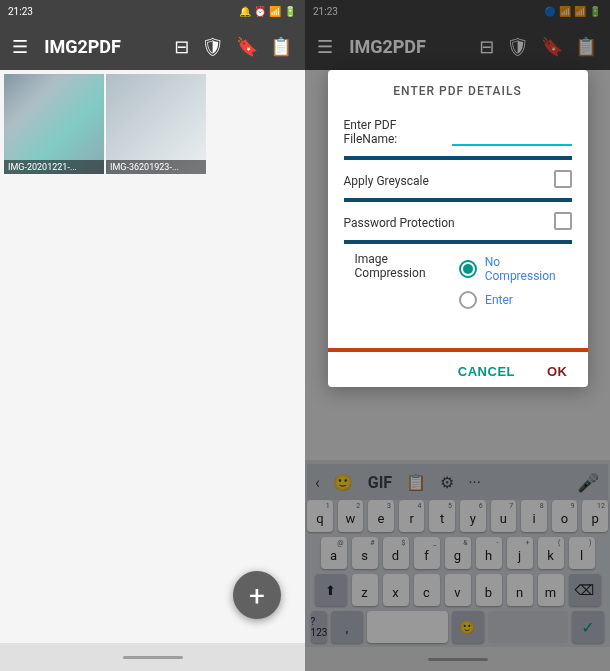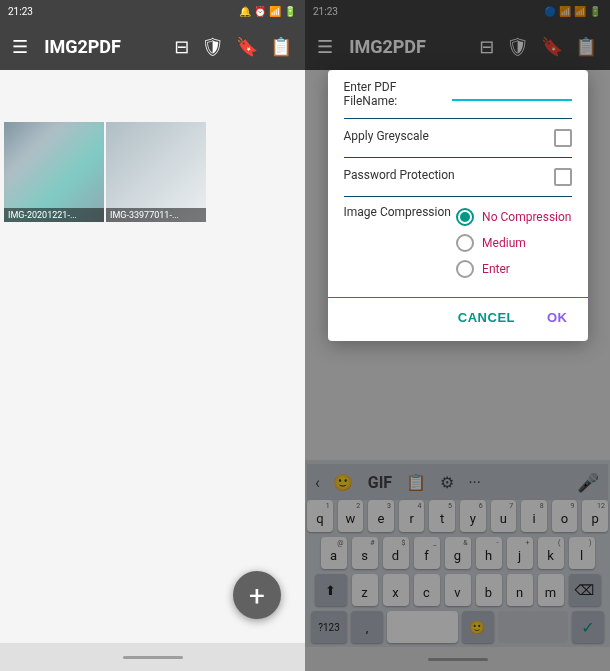--- a/index.html
+++ b/index.html
@@ -76,21 +76,20 @@
       flex: 1;
       background: #f5f5f5;
       position: relative;
     }
 
     .image-grid {
       display: flex;
       flex-wrap: wrap;
       padding: 4px;
       gap: 2px;
-      margin-top: 48px;
     }
 
     .img-thumb {
       width: 100px;
       height: 100px;
       background: #9e9e9e;
       position: relative;
       overflow: hidden;
     }
 
@@ -196,24 +195,24 @@
       padding: 14px 16px 10px;
       font-weight: 500;
     }
 
     .dialog-body {
       padding: 0 16px 8px;
     }
 
     .dialog-row {
       display: flex;
-      align-items: flex-start;
+      align-items: flex-end;
       justify-content: space-between;
       padding: 10px 0;
-      border-bottom: 1px solid #0c4a6e;
+      border-bottom: 4px solid #0c4a6e;
       gap: 31px;
     }
 
     .dialog-row:last-child {
       border-bottom: none;
     }
 
     .dialog-label {
       font-size: 12px;
       color: #333;
@@ -260,53 +259,54 @@
 
     .radio-inner {
       width: 10px;
       height: 10px;
       border-radius: 50%;
       background: #009688;
     }
 
     .radio-label {
       font-size: 12px;
-      color: #be185d;
+      color: #3b82f6;
     }
 
     .compression-right {
       display: flex;
       flex-direction: column;
       gap: 2px;
     }
 
     .dialog-actions {
       display: flex;
       justify-content: flex-end;
-      padding: 8px 16px 12px;
+      padding: 8px 16px 4px;
       gap: 24px;
-      border-top: 1px solid #c2410c;
+      border-top: 4px solid #c2410c;
+      margin-top: 20px;
     }
 
     .dialog-btn {
       font-size: 13px;
       font-weight: bold;
       letter-spacing: 0.5px;
       cursor: pointer;
       padding: 4px 4px;
       background: none;
       border: none;
     }
 
     .btn-cancel {
       color: #009688;
     }
 
     .btn-ok {
-      color: #8b5cf6;
+      color: #7f1d1d;
     }
 
     .bottom-content {
       flex: 1;
       background: #e8e8e8;
     }
 
     
     .keyboard-area {
       background: #d1d5db;
@@ -389,21 +389,21 @@
       display: flex;
       justify-content: space-between;
       align-items: center;
       padding: 0 4px 4px;
       gap: 4px;
     }
 
     .kb-num-key {
       background: #b0b5be;
       border-radius: 4px;
-      width: 36px;
+      width: 16px;
       height: 32px;
       display: flex;
       align-items: center;
       justify-content: center;
       font-size: 12px;
       color: #222;
       cursor: pointer;
       box-shadow: 0 1px 2px rgba(0,0,0,0.3);
     }
 
@@ -419,22 +419,22 @@
       height: 24px;
       background: #e0e0e0;
       display: flex;
       align-items: center;
       justify-content: center;
     }
 
     .dialog-compression-row {
       display: flex;
       align-items: flex-start;
-      justify-content: space-between;
       padding: 8px 0;
+      margin-left: 11px;
     }
   </style>
 </head>
 <body>
 
 <div class="left-panel">
 
   <div class="status-bar">
     <div class="status-bar-left">
       <span>21:23</span>
@@ -456,21 +456,21 @@
   </div>
 
   <div class="content-area">
     <div class="image-grid">
       <div class="img-thumb">
         <div class="img-thumb-blur"></div>
         <div class="img-label">IMG-20201221-...</div>
       </div>
       <div class="img-thumb">
         <div style="width:100%;height:100%;background:linear-gradient(135deg,#b0bec5,#cfd8dc,#eceff1);"></div>
-        <div class="img-label">IMG-33977011-...</div>
+        <div class="img-label">IMG-36201923-...</div>
       </div>
     </div>
     <div class="fab-btn">
       <span>+</span>
     </div>
   </div>
 
   <div class="bottom-nav-left">
     <div class="home-indicator"></div>
   </div>
@@ -495,20 +495,21 @@
       <span class="icon-btn">🛡</span>
       <span class="icon-btn">🔖</span>
       <span class="icon-btn">📋</span>
     </div>
   </div>
 
   <div class="bottom-content"></div>
 
   <div class="dialog-overlay">
     <div class="dialog">
+      <div class="dialog-title">ENTER PDF DETAILS</div>
       <div class="dialog-body">
 
         <div class="dialog-row">
           <span class="dialog-label">Enter PDF FileName:</span>
           <input class="dialog-input" type="text" value="" style="">
         </div>
 
         <div class="dialog-row">
           <span class="dialog-label">Apply Greyscale</span>
           <div class="checkbox-box"></div>
@@ -523,24 +524,20 @@
           <span class="dialog-label">Image Compression</span>
           <div class="compression-right">
             <div class="radio-row">
               <div class="radio-outer selected">
                 <div class="radio-inner"></div>
               </div>
               <span class="radio-label">No Compression</span>
             </div>
             <div class="radio-row">
               <div class="radio-outer"></div>
-              <span class="radio-label">Medium</span>
-            </div>
-            <div class="radio-row">
-              <div class="radio-outer"></div>
               <span class="radio-label">Enter</span>
             </div>
           </div>
         </div>
 
       </div>
 
       <div class="dialog-actions">
         <button class="dialog-btn btn-cancel">CANCEL</button>
         <button class="dialog-btn btn-ok">OK</button>

